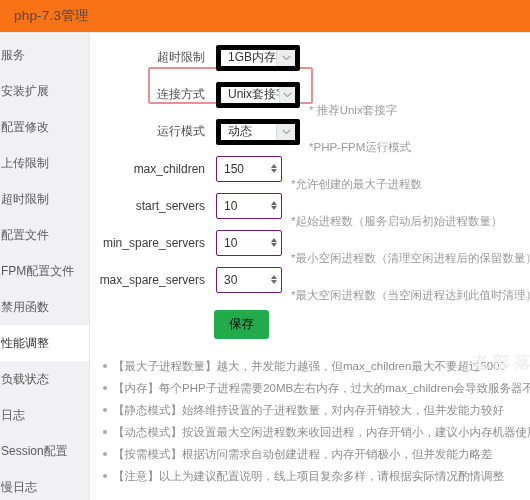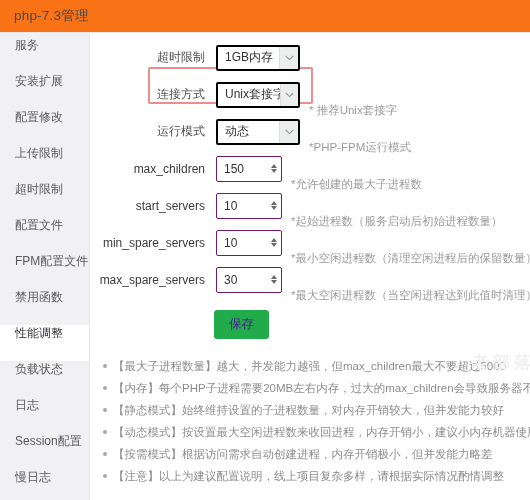--- a/index.html
+++ b/index.html
@@ -42,21 +42,22 @@
   .sidebar {
     width: 90px;
     background: #f1f1f3;
     border-right: 1px solid #e6e6e8;
     padding-top: 4px;
     flex: 0 0 90px;
   }
   .side-item {
     height: 36px;
     display: flex;
-    padding-left: 15px;
+    align-items: center;
+    padding-left: 1px;
     font-size: 12px;
     color: #5b5b5b;
     white-space: nowrap;
     cursor: pointer;
   }
   .side-item.active {
     background: #ffffff;
     color: #333;
   }
 
@@ -110,21 +111,21 @@
   .lbl.mono {
     font-size: 12px;
     color: #3c3c3c;
   }
 
   
   .sel {
     position: relative;
     width: 84px;
     height: 26px;
-    border: 2px solid #000000;
+    border: 5px solid #000000;
     border-radius: 2px;
     background: #fff;
     display: flex;
     align-items: center;
     cursor: pointer;
   }
   .sel .sel-val {
     flex: 1 1 auto;
     padding-left: 7px;
     font-size: 12px;
@@ -187,21 +188,21 @@
   }
 
   
   .save-wrap {
     display: flex;
     margin-top: 12px;
     padding-left: 124px;
   }
   .save-btn {
     background: #22ab4b;
-    color: #4c1d95;
+    color: #000000;
     font-size: 12.5px;
     border: none;
     border-radius: 3px;
     padding: 6px 15px;
     cursor: pointer;
     font-family: inherit;
   }
 
   
   .notes {

